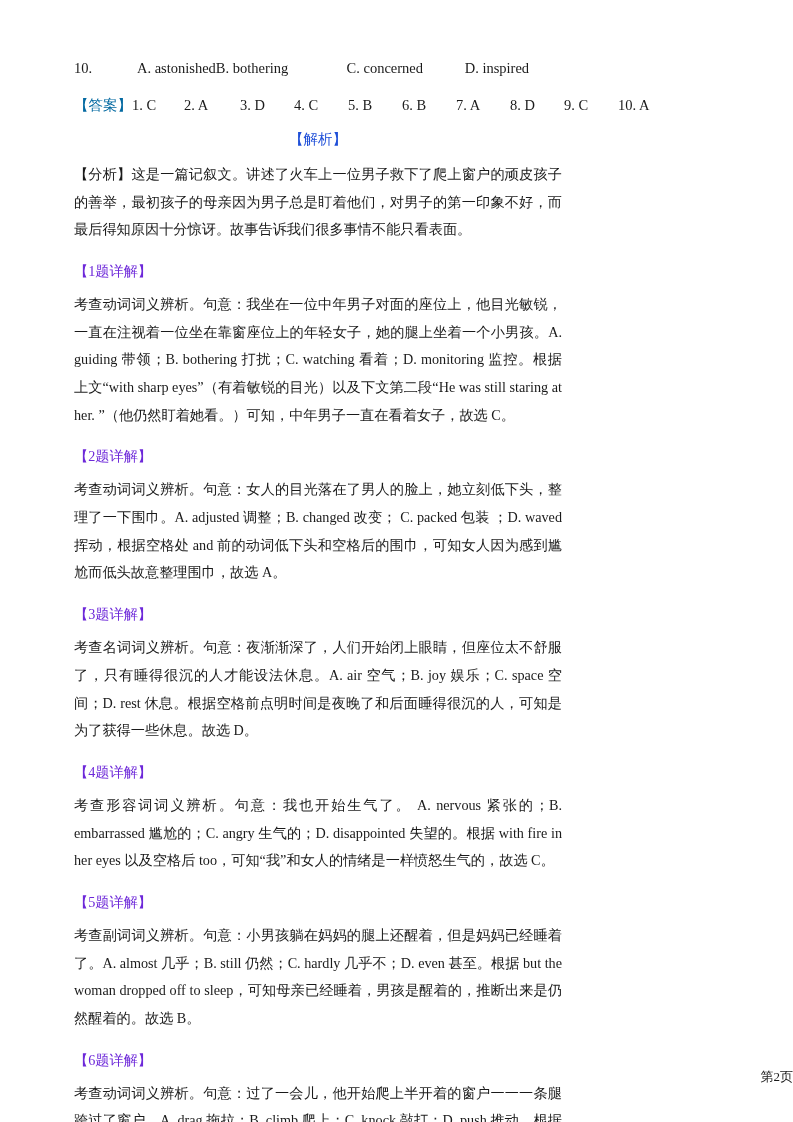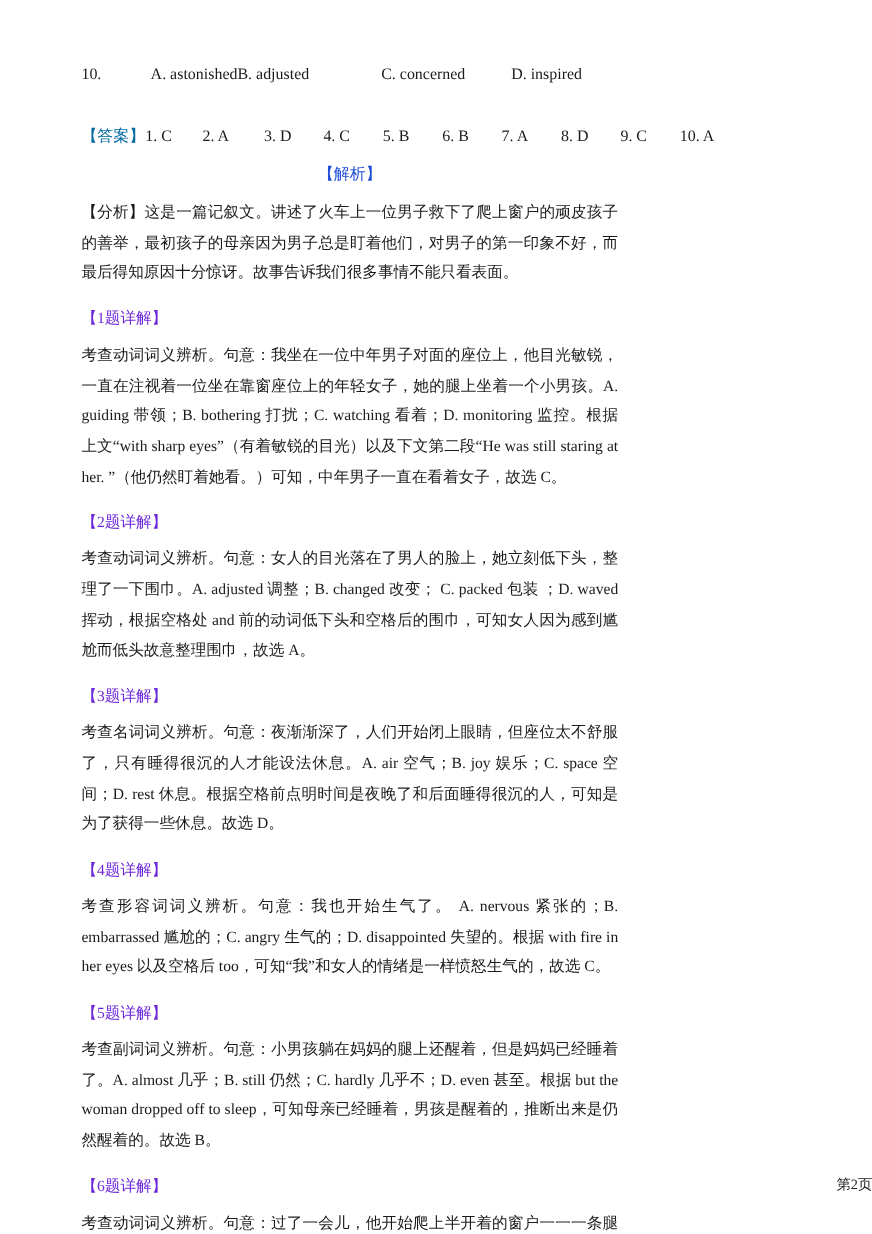--- a/index.html
+++ b/index.html
@@ -53,21 +53,21 @@
     display: inline-block;
   }
   .a1 { width: 52px; }
   .a2 { width: 56px; }
   .a3 { width: 54px; }
   .a4 { width: 54px; }
   .a5 { width: 54px; }
   .a6 { width: 54px; }
   .a7 { width: 54px; }
   .a8 { width: 54px; }
-  .a9 { width: 54px; margin-top: 19px; }
+  .a9 { width: 54px; }
 
   .explain-head {
     font-size: 14.5px;
     color: #1f4fd8;
     margin-bottom: 12px;
     text-align: center;
   }
   .para {
     font-size: 14.2px;
     line-height: 1.95;
@@ -96,21 +96,21 @@
 </style>
 </head>
 <body>
 
 <div class="page">
 
   <div class="opt-row">
     <span class="opt">10.</span>
     <span class="small-sep"></span>
     <span class="opt opt-a">A. astonished</span>
-    <span class="opt opt-b">B. adjusted</span>
+    <span class="opt opt-b">B. bothering</span>
     <span class="opt opt-c">C. concerned</span>
     <span class="opt opt-d">D. inspired</span>
   </div>
 
   <div class="answer-line">
     <span class="tag">【答案】</span><span class="ans a1">1. C</span><span class="ans a2">2. A</span><span class="ans a3">3. D</span><span class="ans a4">4. C</span><span class="ans a5">5. B</span><span class="ans a6">6. B</span><span class="ans a7">7. A</span><span class="ans a8">8. D</span><span class="ans a9">9. C</span><span class="ans">10. A</span>
   </div>
 
   <div class="explain-head">【解析】</div>
 

